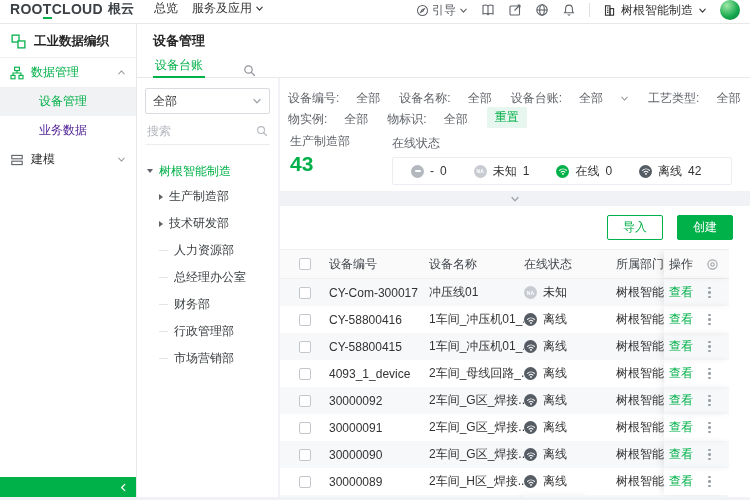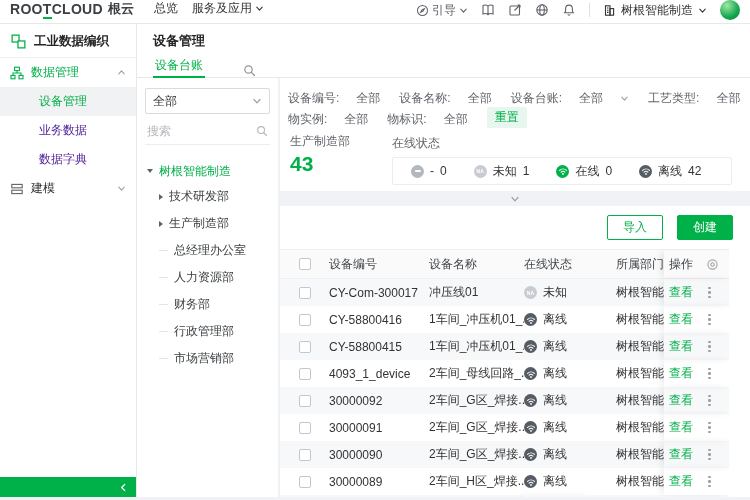--- a/index.html
+++ b/index.html
@@ -223,21 +223,20 @@
             </span>
             <span class="m-label">数据管理</span>
             <span class="chev">
               <svg width="9" height="9" viewBox="0 0 10 10" fill="none">
                 <path d="M2 6.5L5 3.2L8 6.5" stroke="currentColor" stroke-width="1.2" stroke-linecap="round" stroke-linejoin="round"></path>
               </svg>
             </span>
           </div>
           <div class="menu-child selected">设备管理</div>
           <div class="menu-child">业务数据</div>
-          <div class="menu-child">数据字典</div>
           <div class="menu-row">
             <span class="m-icon">
               <svg width="14" height="14" viewBox="0 0 14 14" fill="none" stroke="#5f6368" stroke-width="1.1">
                 <rect x="1.8" y="2.4" width="10.4" height="3.4"></rect>
                 <rect x="1.8" y="8.2" width="10.4" height="3.4"></rect>
               </svg>
             </span>
             <span class="m-label">建模</span>
             <span class="chev">
               <svg width="9" height="9" viewBox="0 0 10 10" fill="none">
@@ -289,33 +288,33 @@
                 </svg>
               </span>
           </div>
           <div class="tree" id="org-tree">
               <div class="tree-root">
                 <span class="caret-down"></span>
                 <span>树根智能制造</span>
               </div>
               <div class="tree-child">
                 <span class="caret-right"></span>
-                <span>技术研发部</span>
+                <span>生产制造部</span>
               </div>
               <div class="tree-child">
                 <span class="caret-right"></span>
-                <span>生产制造部</span>
+                <span>技术研发部</span>
+              </div>
+              <div class="tree-child">
+                <span class="tick"></span>
+                <span>人力资源部</span>
               </div>
               <div class="tree-child">
                 <span class="tick"></span>
                 <span>总经理办公室</span>
-              </div>
-              <div class="tree-child">
-                <span class="tick"></span>
-                <span>人力资源部</span>
               </div>
               <div class="tree-child">
                 <span class="tick"></span>
                 <span>财务部</span>
               </div>
               <div class="tree-child">
                 <span class="tick"></span>
                 <span>行政管理部</span>
               </div>
               <div class="tree-child">

